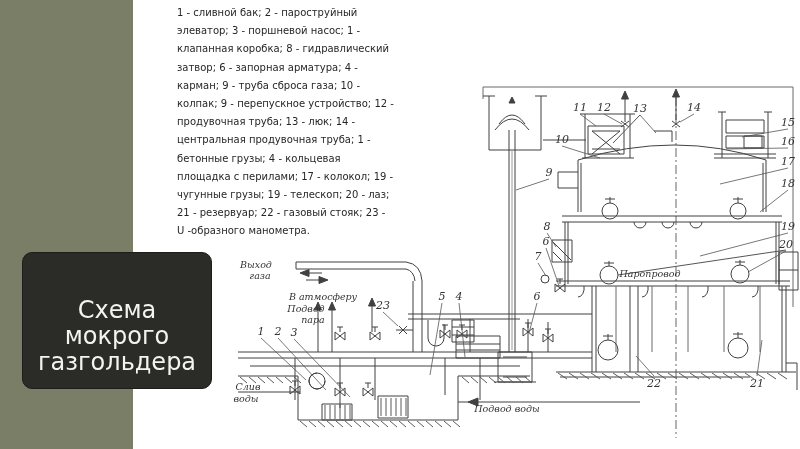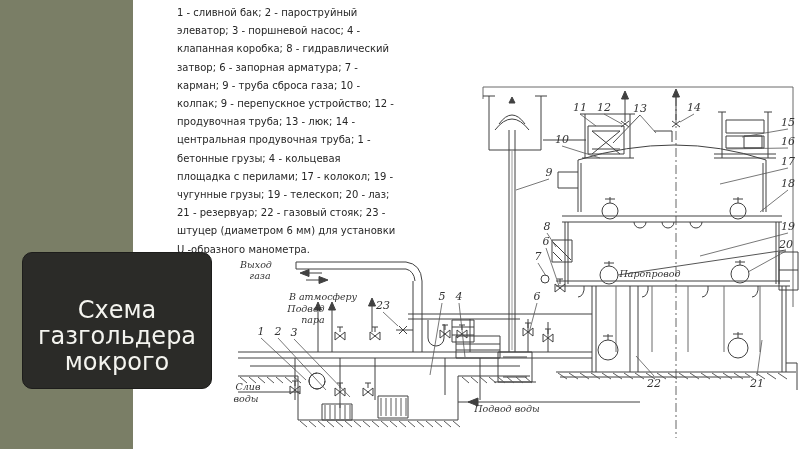--- a/index.html
+++ b/index.html
@@ -17,39 +17,38 @@
   svg text.note{font-family:"DejaVu Serif", serif;font-style:italic;font-size:9.5px;fill:#333;}
   svg path, svg line, svg circle, svg rect{vector-effect:non-scaling-stroke;}
 </style>
 </head>
 <body style="background: rgb(255, 255, 255);">
 
 <div class="stripe" style="background: rgb(122, 126, 102);"></div>
 
 <div class="legend" id="legend" style="color: rgb(38, 38, 38);">
     <div>1 - сливной бак; 2 - пароструйный</div>
-    <div>элеватор; 3 - поршневой насос; 4 -</div>
+    <div>элеватор; 3 - поршневой насос; 1 -</div>
     <div>клапанная коробка; 8 - гидравлический</div>
-    <div>затвор; 6 - запорная арматура; 7 -</div>
+    <div>затвор; 6 - запорная арматура; 4 -</div>
     <div>карман; 9 - труба сброса газа; 10 -</div>
     <div>колпак; 9 - перепускное устройство; 12 -</div>
     <div>продувочная труба; 13 - люк; 14 -</div>
     <div>центральная продувочная труба; 1 -</div>
     <div>бетонные грузы; 4 - кольцевая</div>
     <div>площадка с перилами; 17 - колокол; 19 -</div>
     <div>чугунные грузы; 19 - телескоп; 20 - лаз;</div>
     <div>21 - резервуар; 22 - газовый стояк; 23 -</div>
-    <div>штуцер (диаметром 6 мм) для установки</div>
     <div>U -образного манометра.</div>
   </div>
 
 <div class="title-card" id="title-card" style="background: rgb(43, 43, 40); color: rgb(244, 244, 239);">
     <div>Схема</div>
+    <div>мокрого</div>
     <div>газгольдера</div>
-    <div>мокрого</div>
   </div>
 
 <svg class="diagram-svg" id="diagram-svg" width="800" height="449" viewBox="0 0 800 449" xmlns="http://www.w3.org/2000/svg">
   <g stroke="#414141" stroke-width="1" fill="none">
 
     <path d="M483,99 V87 H793 V307" stroke="#6a6a6a"></path>
 
     <path d="M676,97 V438" stroke-dasharray="9 3 2 3" stroke="#666"></path>
 
     <path d="M578,160 Q676,130 766,160"></path>

